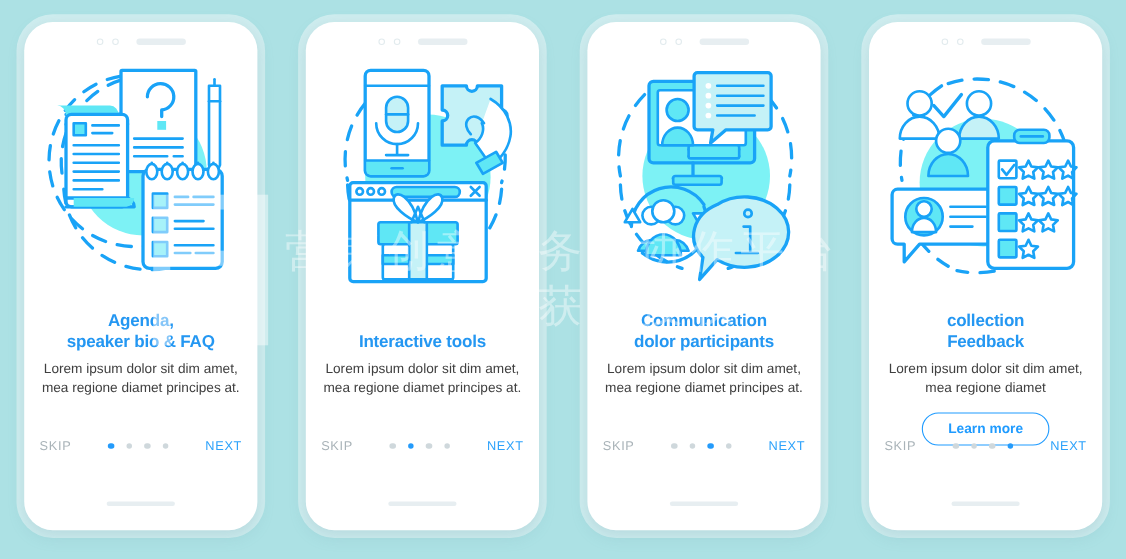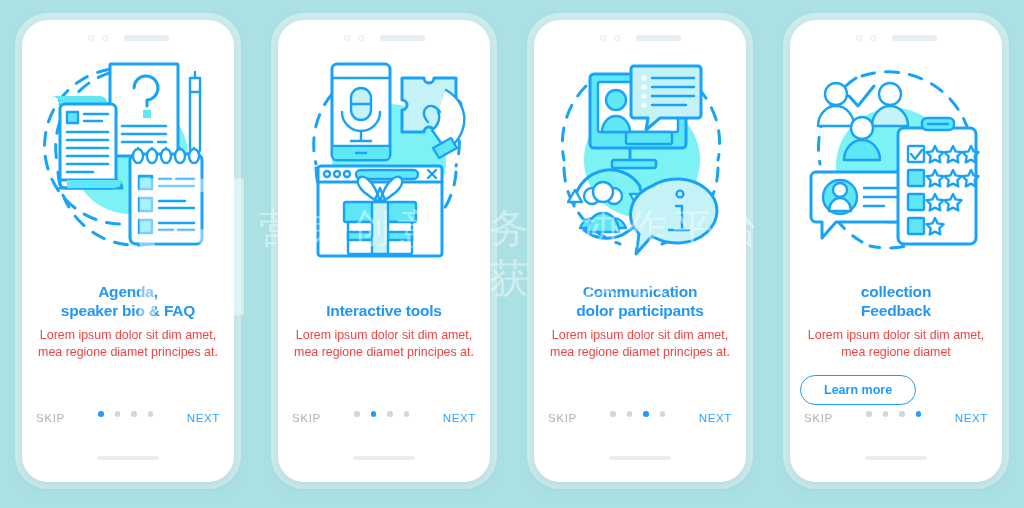--- a/index.html
+++ b/index.html
@@ -35,31 +35,31 @@
   .speaker{width:45px;height:6px;border-radius:3px;background:#e7eef1;margin-left:8px;}
   .art{position:absolute;top:36px;left:0;width:100%;height:222px;}
   .art svg{display:block;margin:0 auto;}
   .txt{position:absolute;left:10px;right:10px;top:262px;text-align:center;}
   .title{
     color:#2497f2;font-weight:bold;font-size:15.5px;line-height:19px;
     letter-spacing:-.2px;margin:0 0 7px 0;
   }
   .title.one{padding-top:19px;}
   .body{
-    color:#ef4444;font-size:12.4px;line-height:16.5px;margin:0;font-weight:400;
-  }
-  .learn-wrap{margin-top:15px;display:flex;}
+    color:#404040;font-size:12.4px;line-height:16.5px;margin:0;font-weight:400;
+  }
+  .learn-wrap{margin-top:15px;display:flex;justify-content:center;}
   .learn{
     border:1.6px solid #1f9bff;border-radius:17px;color:#1f9bff;
     font-weight:bold;font-size:12.5px;padding:7px 23px;background:transparent;
     cursor:pointer;font-family:"Liberation Sans", sans-serif;
   }
   .footer{
-    position:absolute;left:14px;right:14px;top:391px;
-    display:flex;align-items:flex-start;justify-content:space-between;
+    position:absolute;left:14px;right:14px;top:379px;
+    display:flex;align-items:center;justify-content:space-between;
   }
   .skip{color:#a9b3b8;font-size:11.6px;letter-spacing:.6px;}
   .next{color:#2da2fb;font-size:11.6px;letter-spacing:.6px;}
   .dots{display:flex;gap:11px;align-items:center;}
   .pdot{width:5.5px;height:5.5px;border-radius:50%;background:#cfd8dc;}
   .pdot.on{background:#249bfb;}
   .home{
     position:absolute;left:50%;transform:translateX(-50%);top:436px;
     width:62px;height:4px;border-radius:2px;background:#e7eef1;
   }

